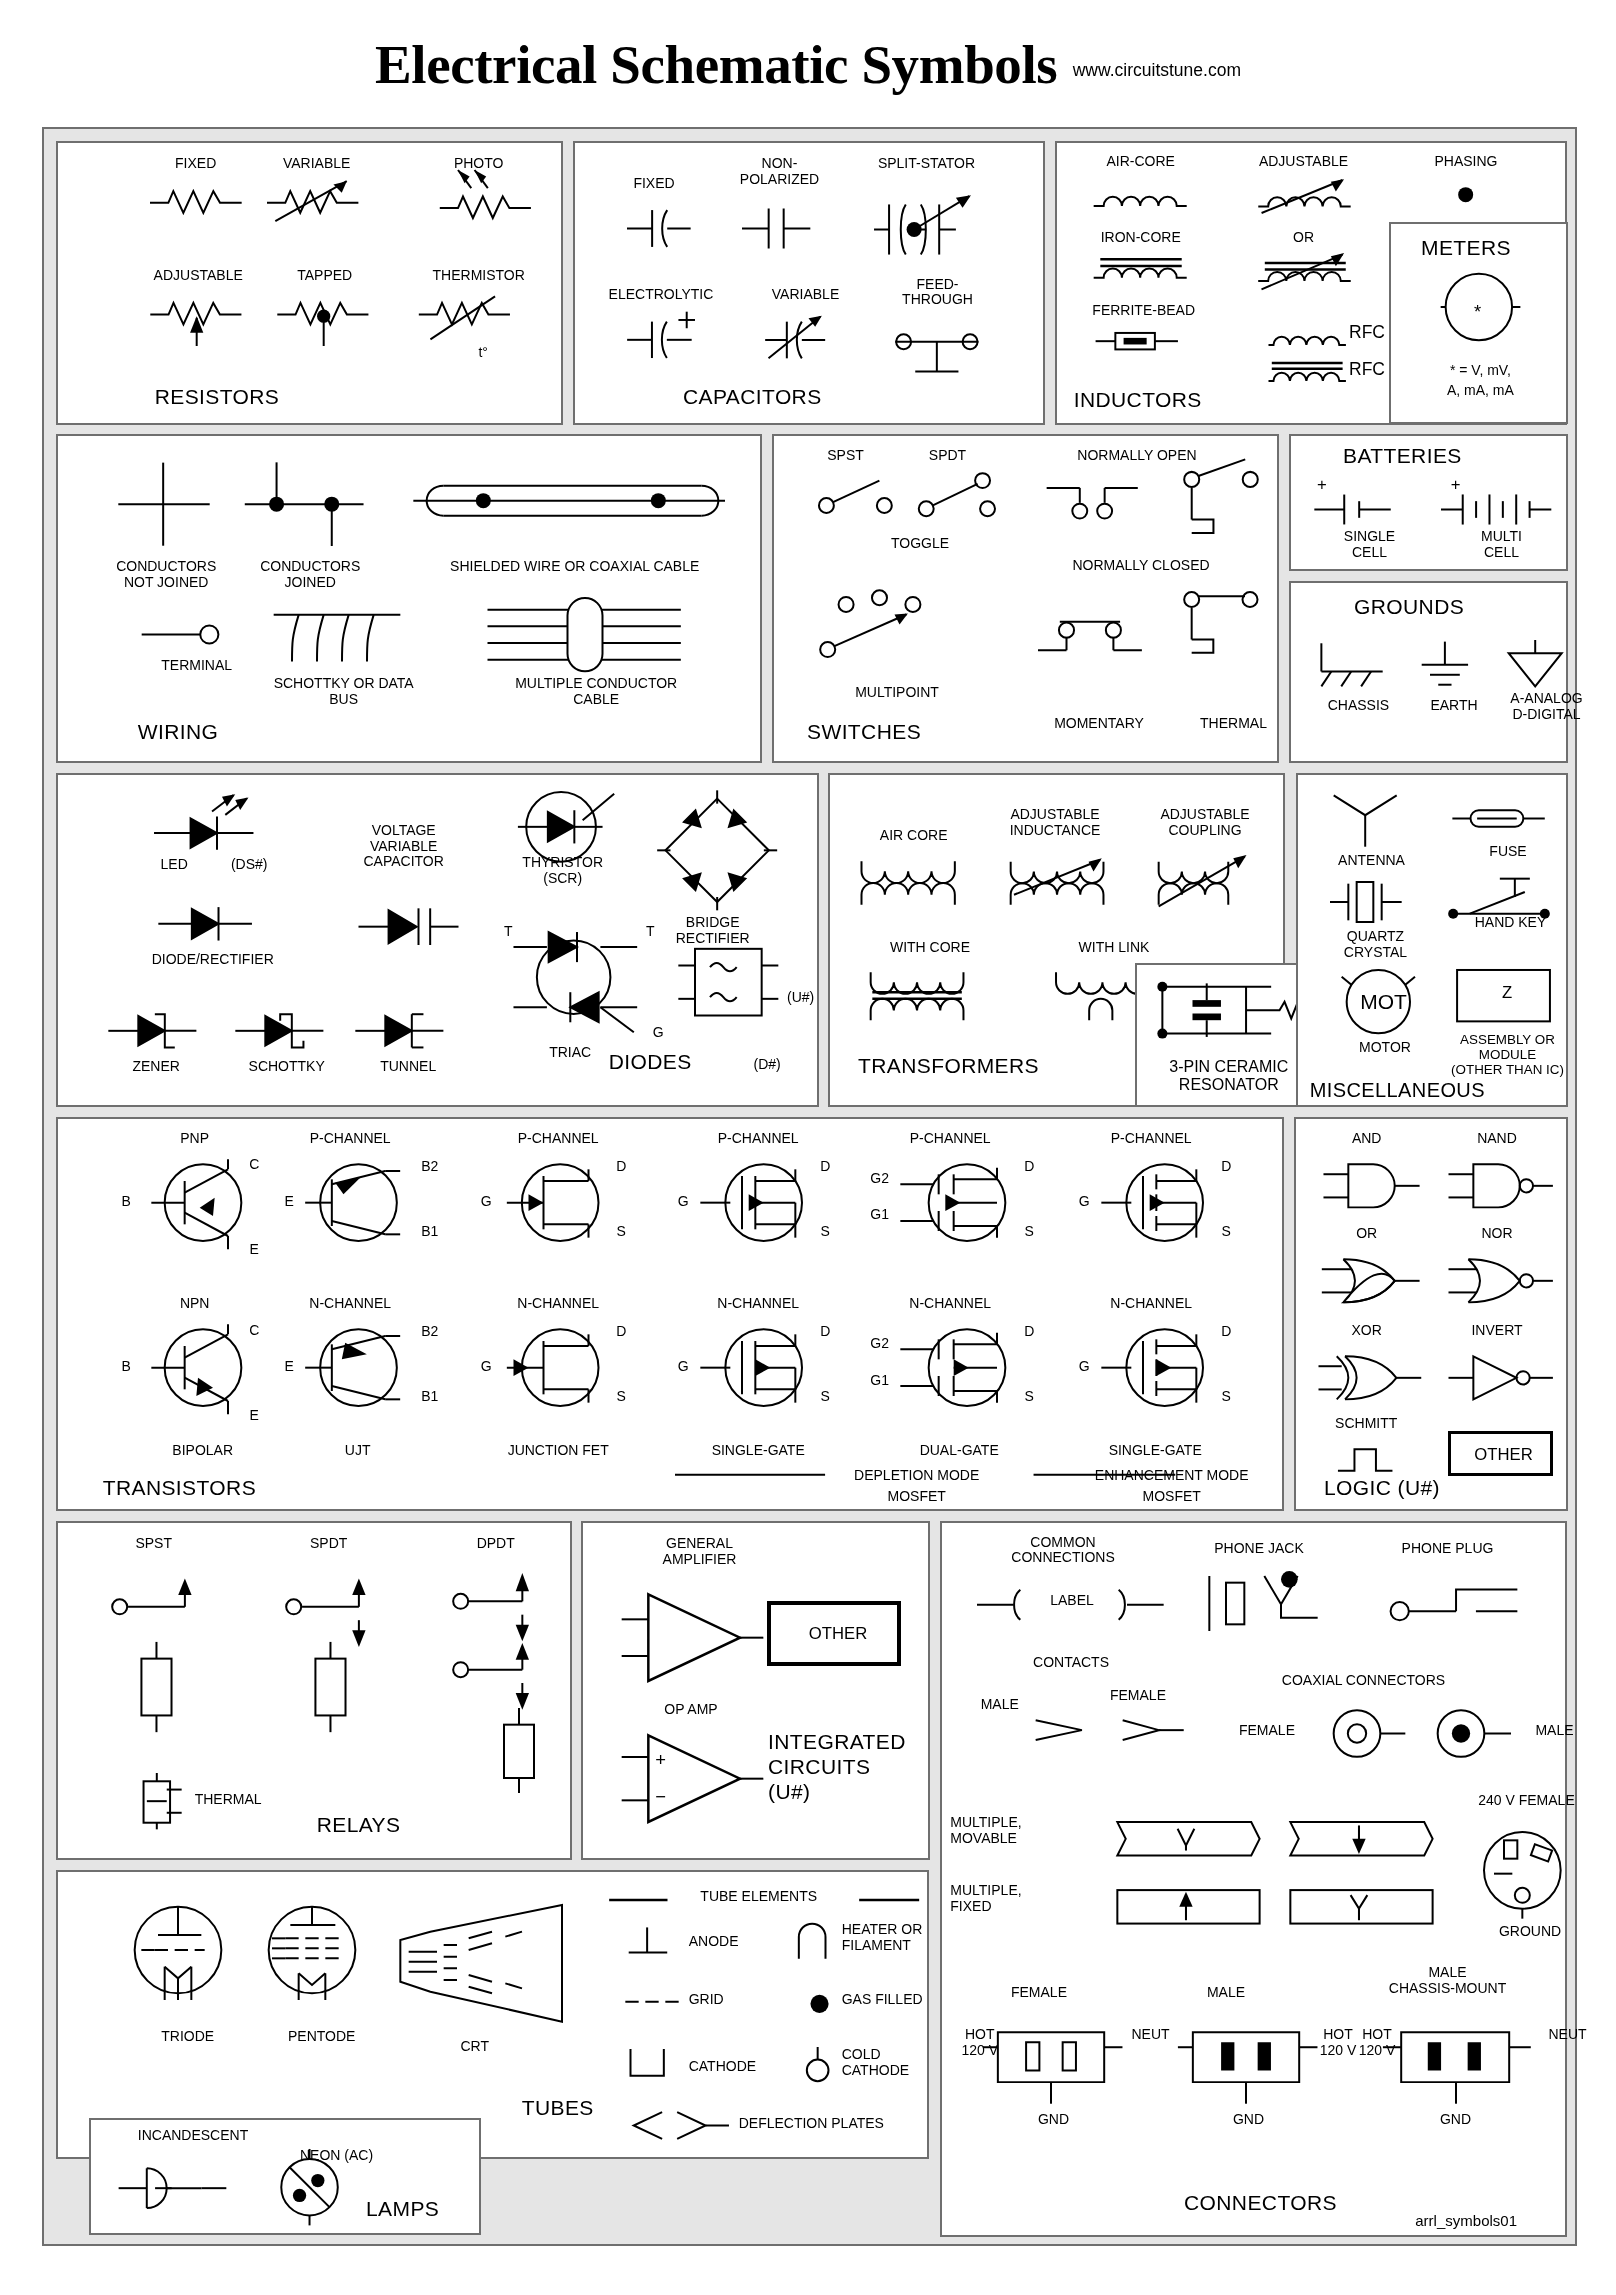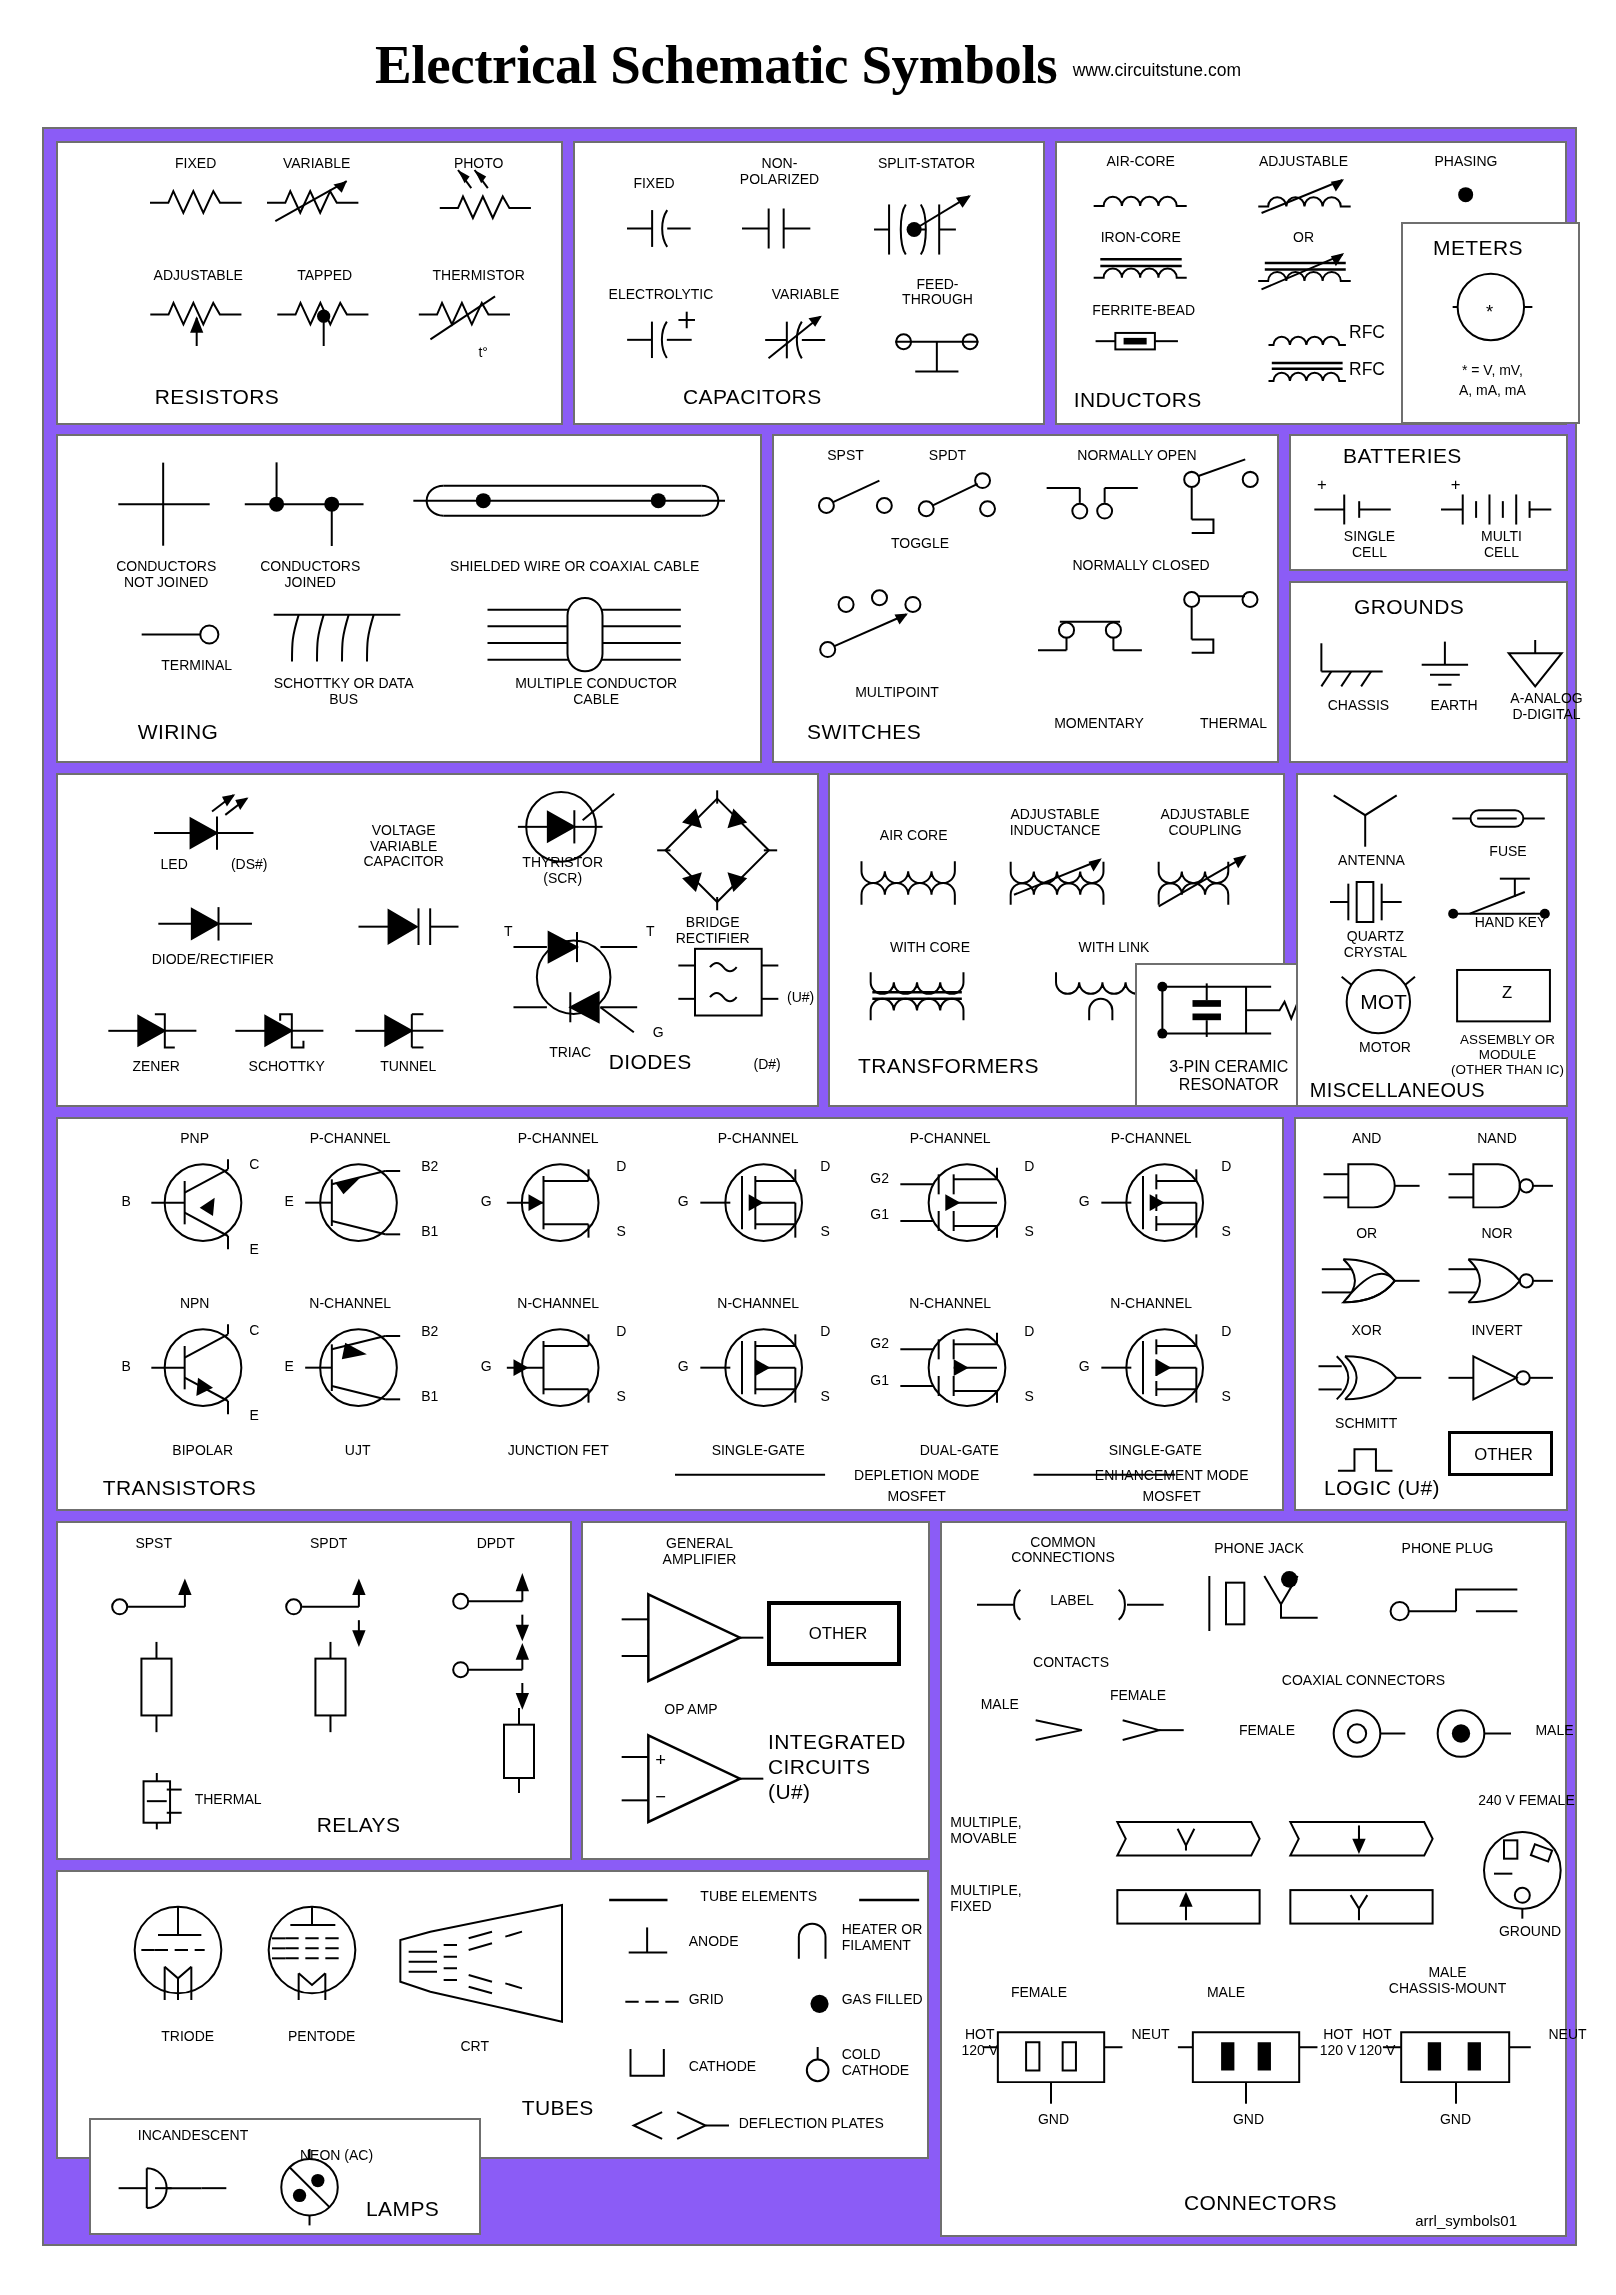--- a/index.html
+++ b/index.html
@@ -1,21 +1,21 @@
 <!DOCTYPE html>
 <html style="font-size:13.4px"><head>
 <meta charset="utf-8">
 <style>
   html,body{margin:0;padding:0;background:#ffffff;}
   body{width:1616px;height:2295px;font-family:"Liberation Sans",sans-serif;color:#000;}
   .page{position:relative;width:1616px;height:2295px;box-sizing:border-box;padding:0;}
   .title-bar{text-align:center;padding-top:33px;}
   .title{font-family:"Liberation Serif",serif;font-weight:bold;font-size:55px;letter-spacing:-0.4px;display:inline-block;}
   .site{font-size:17.5px;display:inline-block;vertical-align:6.7px;margin-left:11.7px;}
-  .sheet{position:absolute;left:42px;top:127px;width:1535px;height:2119px;background:#8b5cf6;border:2.5px solid #6f6f6f;box-sizing:border-box;}
+  .sheet{position:absolute;left:42px;top:127px;width:1535px;height:2119px;background:#e5e5e5;border:2.5px solid #6f6f6f;box-sizing:border-box;}
   .box{position:absolute;background:#fff;border:2.5px solid #6f6f6f;box-sizing:border-box;}
   .cap{position:absolute;font-size:21px;letter-spacing:0.4px;}
   .lbl{position:absolute;font-size:14px;text-align:center;line-height:1.12;}
   svg{position:absolute;overflow:visible;}
   .s{stroke:#000;fill:none;stroke-width:2.4;}
   .s3{stroke:#000;fill:none;stroke-width:3;}
   .sf{stroke:#000;fill:#000;stroke-width:2.2;}
   .fb{fill:#000;stroke:none;}
   .fw{fill:#fff;stroke:#000;stroke-width:2.4;}
   .foot{position:absolute;right:58px;bottom:15px;font-size:15px;}
@@ -173,21 +173,21 @@
       <div class="lbl" style="left:292px;top:180px;width:67px;text-align:left;font-size:17.5px;">RFC</div>
       <svg style="left:209px;top:215px;width:117px;height:28px;" viewBox="0 0 140 34" width="117" height="28">
         <path class="s" d="M2,28 L8,28 A10,10 0 0 1 28,28 A10,10 0 0 1 48,28 A10,10 0 0 1 68,28 A10,10 0 0 1 88,28 L96,28"></path>
         <path class="s3" d="M6,6 L92,6"></path>
           <path class="s3" d="M6,13 L92,13"></path>
       </svg>
       <div class="lbl" style="left:292px;top:217px;width:67px;text-align:left;font-size:17.5px;">RFC</div>
       <div class="cap" style="left:16.7px;top:245px;">INDUCTORS</div>
     </div>
 
-    <div class="box" style="left:1345px;top:93px;width:179px;height:202px;margin-left:12px;">
+    <div class="box" style="left:1345px;top:93px;width:179px;height:202px;">
       <div class="cap" style="left:30px;top:11.7px;">METERS</div>
       <svg style="left:43px;top:48px;width:98px;height:75px;" viewBox="0 0 118 90" width="98" height="75">
         <circle class="s" cx="54" cy="42" r="40"></circle>
         <path class="s" d="M8,42 L14,42"></path>
           <path class="s" d="M94,42 L104,42"></path>
       </svg>
       <div class="lbl" style="left:70px;top:78px;width:33px;font-size:18.4px;">*</div>
       <div class="lbl" style="left:18.4px;top:139px;width:142px;">* = V, mV,</div>
       <div class="lbl" style="left:18.4px;top:159px;width:142px;">A, mA, mA</div>
     </div>

